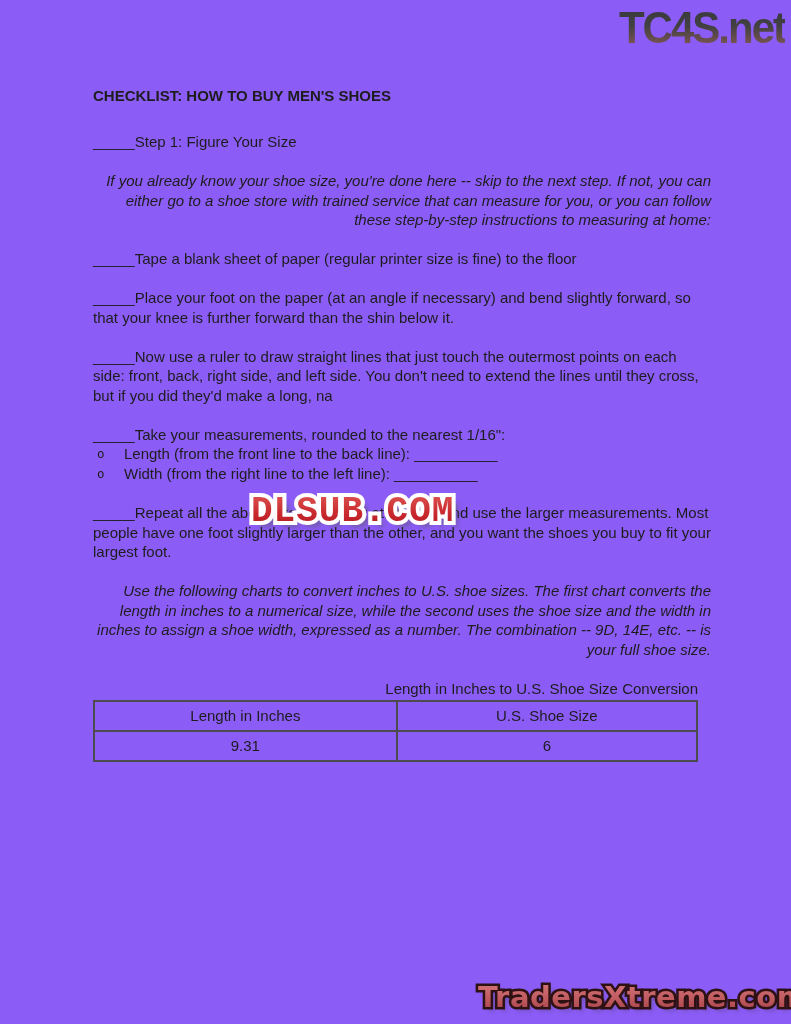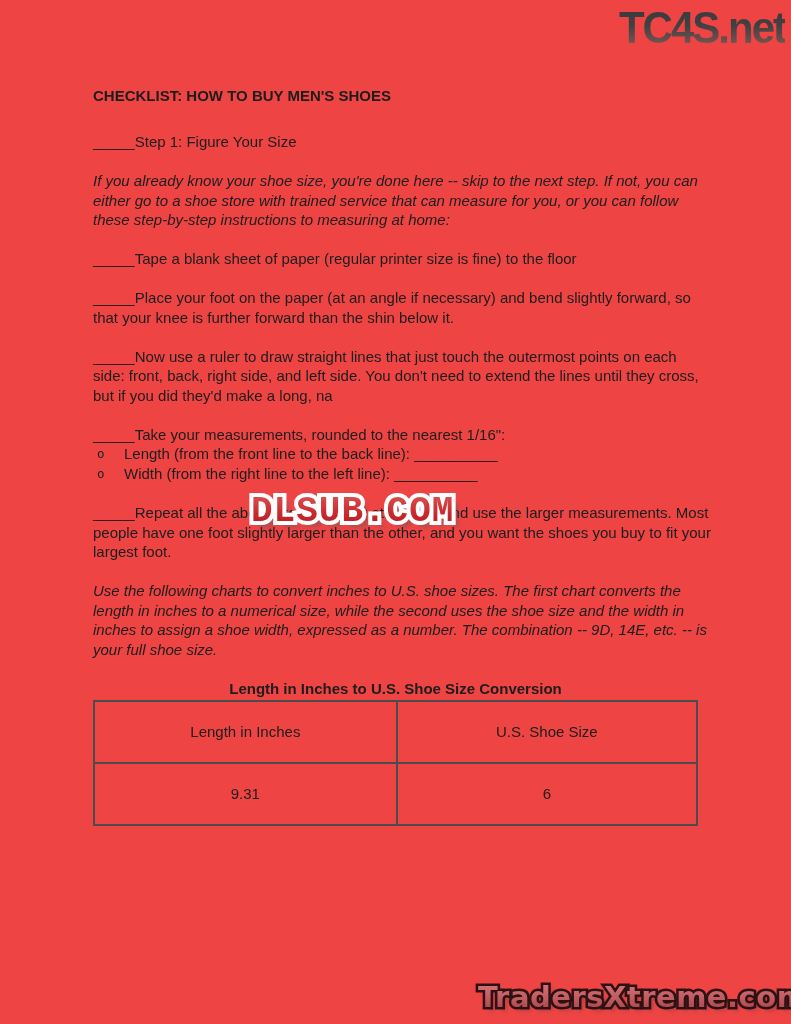--- a/index.html
+++ b/index.html
@@ -1,20 +1,20 @@
 <!DOCTYPE html>
 <html><head>
 <meta charset="utf-8">
 <style>
   html, body { margin:0; padding:0; }
   body {
     width:791px; height:1024px; background:#ffffff;
     font-family:"Liberation Sans", sans-serif; color:#1d1d1d;
   }
-  .page { position:relative; width:791px; height:1024px; overflow:hidden; background:#ef4444; }
+  .page { position:relative; width:791px; height:1024px; overflow:hidden; background:#8b5cf6; }
 
   
   .tc4s {
     position:absolute; top:4px; right:6px;
     font-family:"Liberation Sans", sans-serif; font-weight:bold;
     font-size:42px; line-height:46px; letter-spacing:-2px;
     transform:scaleY(1.05); transform-origin:top right;
     color:#454547;
     background:linear-gradient(180deg,#39393b 0%,#414042 45%,#6b4f4d 75%,#9a6462 100%);
     -webkit-background-clip:text; background-clip:text;
@@ -23,35 +23,35 @@
   }
 
   
   .content {
     position:absolute; left:93px; top:86px; width:618px;
     font-size:15px; line-height:19.5px;
   }
   .content p { margin:0 0 19.5px 0; }
   .doc-title { font-weight:bold; margin-bottom:26px !important; }
   .step-heading { font-weight:normal; margin-bottom:20px !important; }
-  .ital { font-style:italic; }
+  .ital { font-style:italic;text-align:right; }
   .no-gap { margin-bottom:0 !important; }
 
   .bullets { margin:0 0 20px 0; }
   .bullet-row { display:flex; align-items:flex-start; }
   .bullet-marker {
     width:31px; padding-left:4px; box-sizing:border-box;
     font-family:"DejaVu Sans Mono", monospace; font-size:12.5px; line-height:19.5px;
   }
   .bullet-text { flex:1; line-height:19.5px; }
 
-  .table-title { font-weight:bold; width:605px; text-align:center; margin-bottom:2px !important; }
+  .table-title { font-weight:normal; width:605px; text-align:right; margin-bottom:2px !important; }
   table.conv { border-collapse:collapse; width:605px; table-layout:fixed; }
   table.conv th, table.conv td {
-    border:2px solid #4c4c4e; height:28px; padding:16px;
+    border:2px solid #4c4c4e; height:28px; padding:0;
     text-align:center; vertical-align:middle;
     font-size:15px; font-weight:normal; color:#1d1d1d;
   }
   table.conv col.c1 { width:50.2%; }
   table.conv col.c2 { width:49.8%; }
 
   
   .dlsub { position:absolute; left:251px; top:487px; width:300px; height:54px; }
   .dlsub span {
     position:absolute; left:0; top:0; white-space:nowrap;

